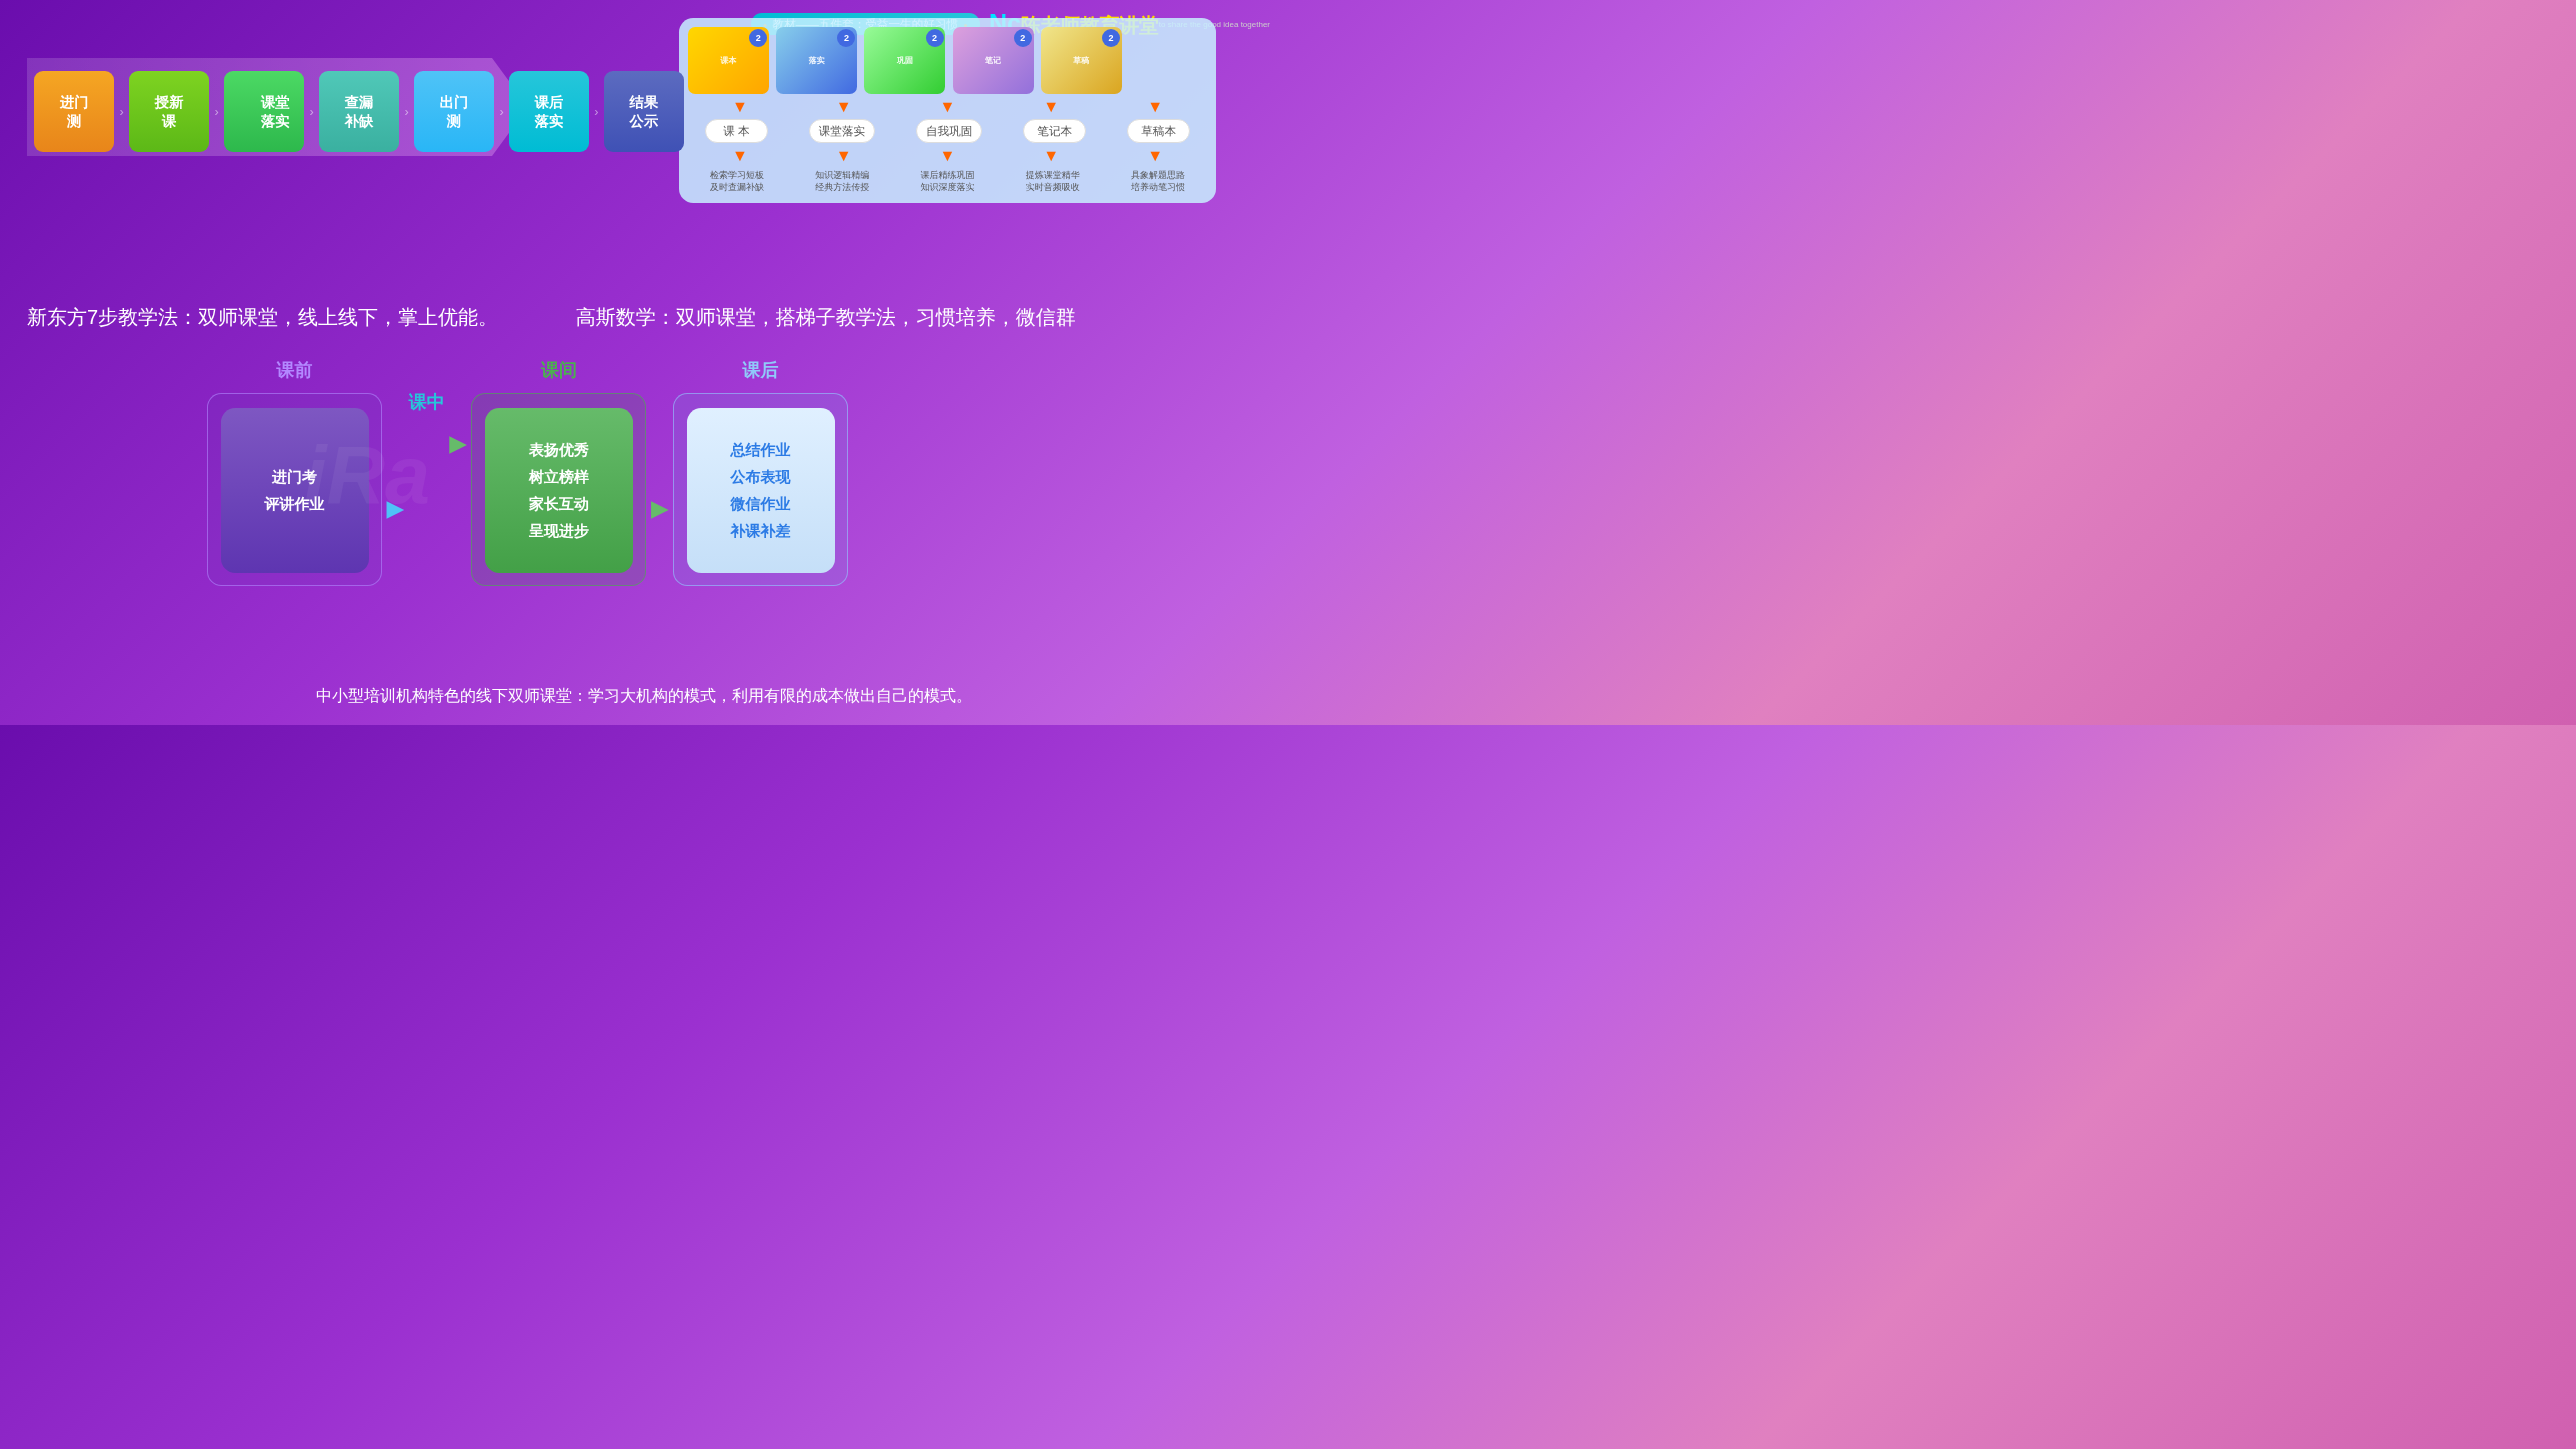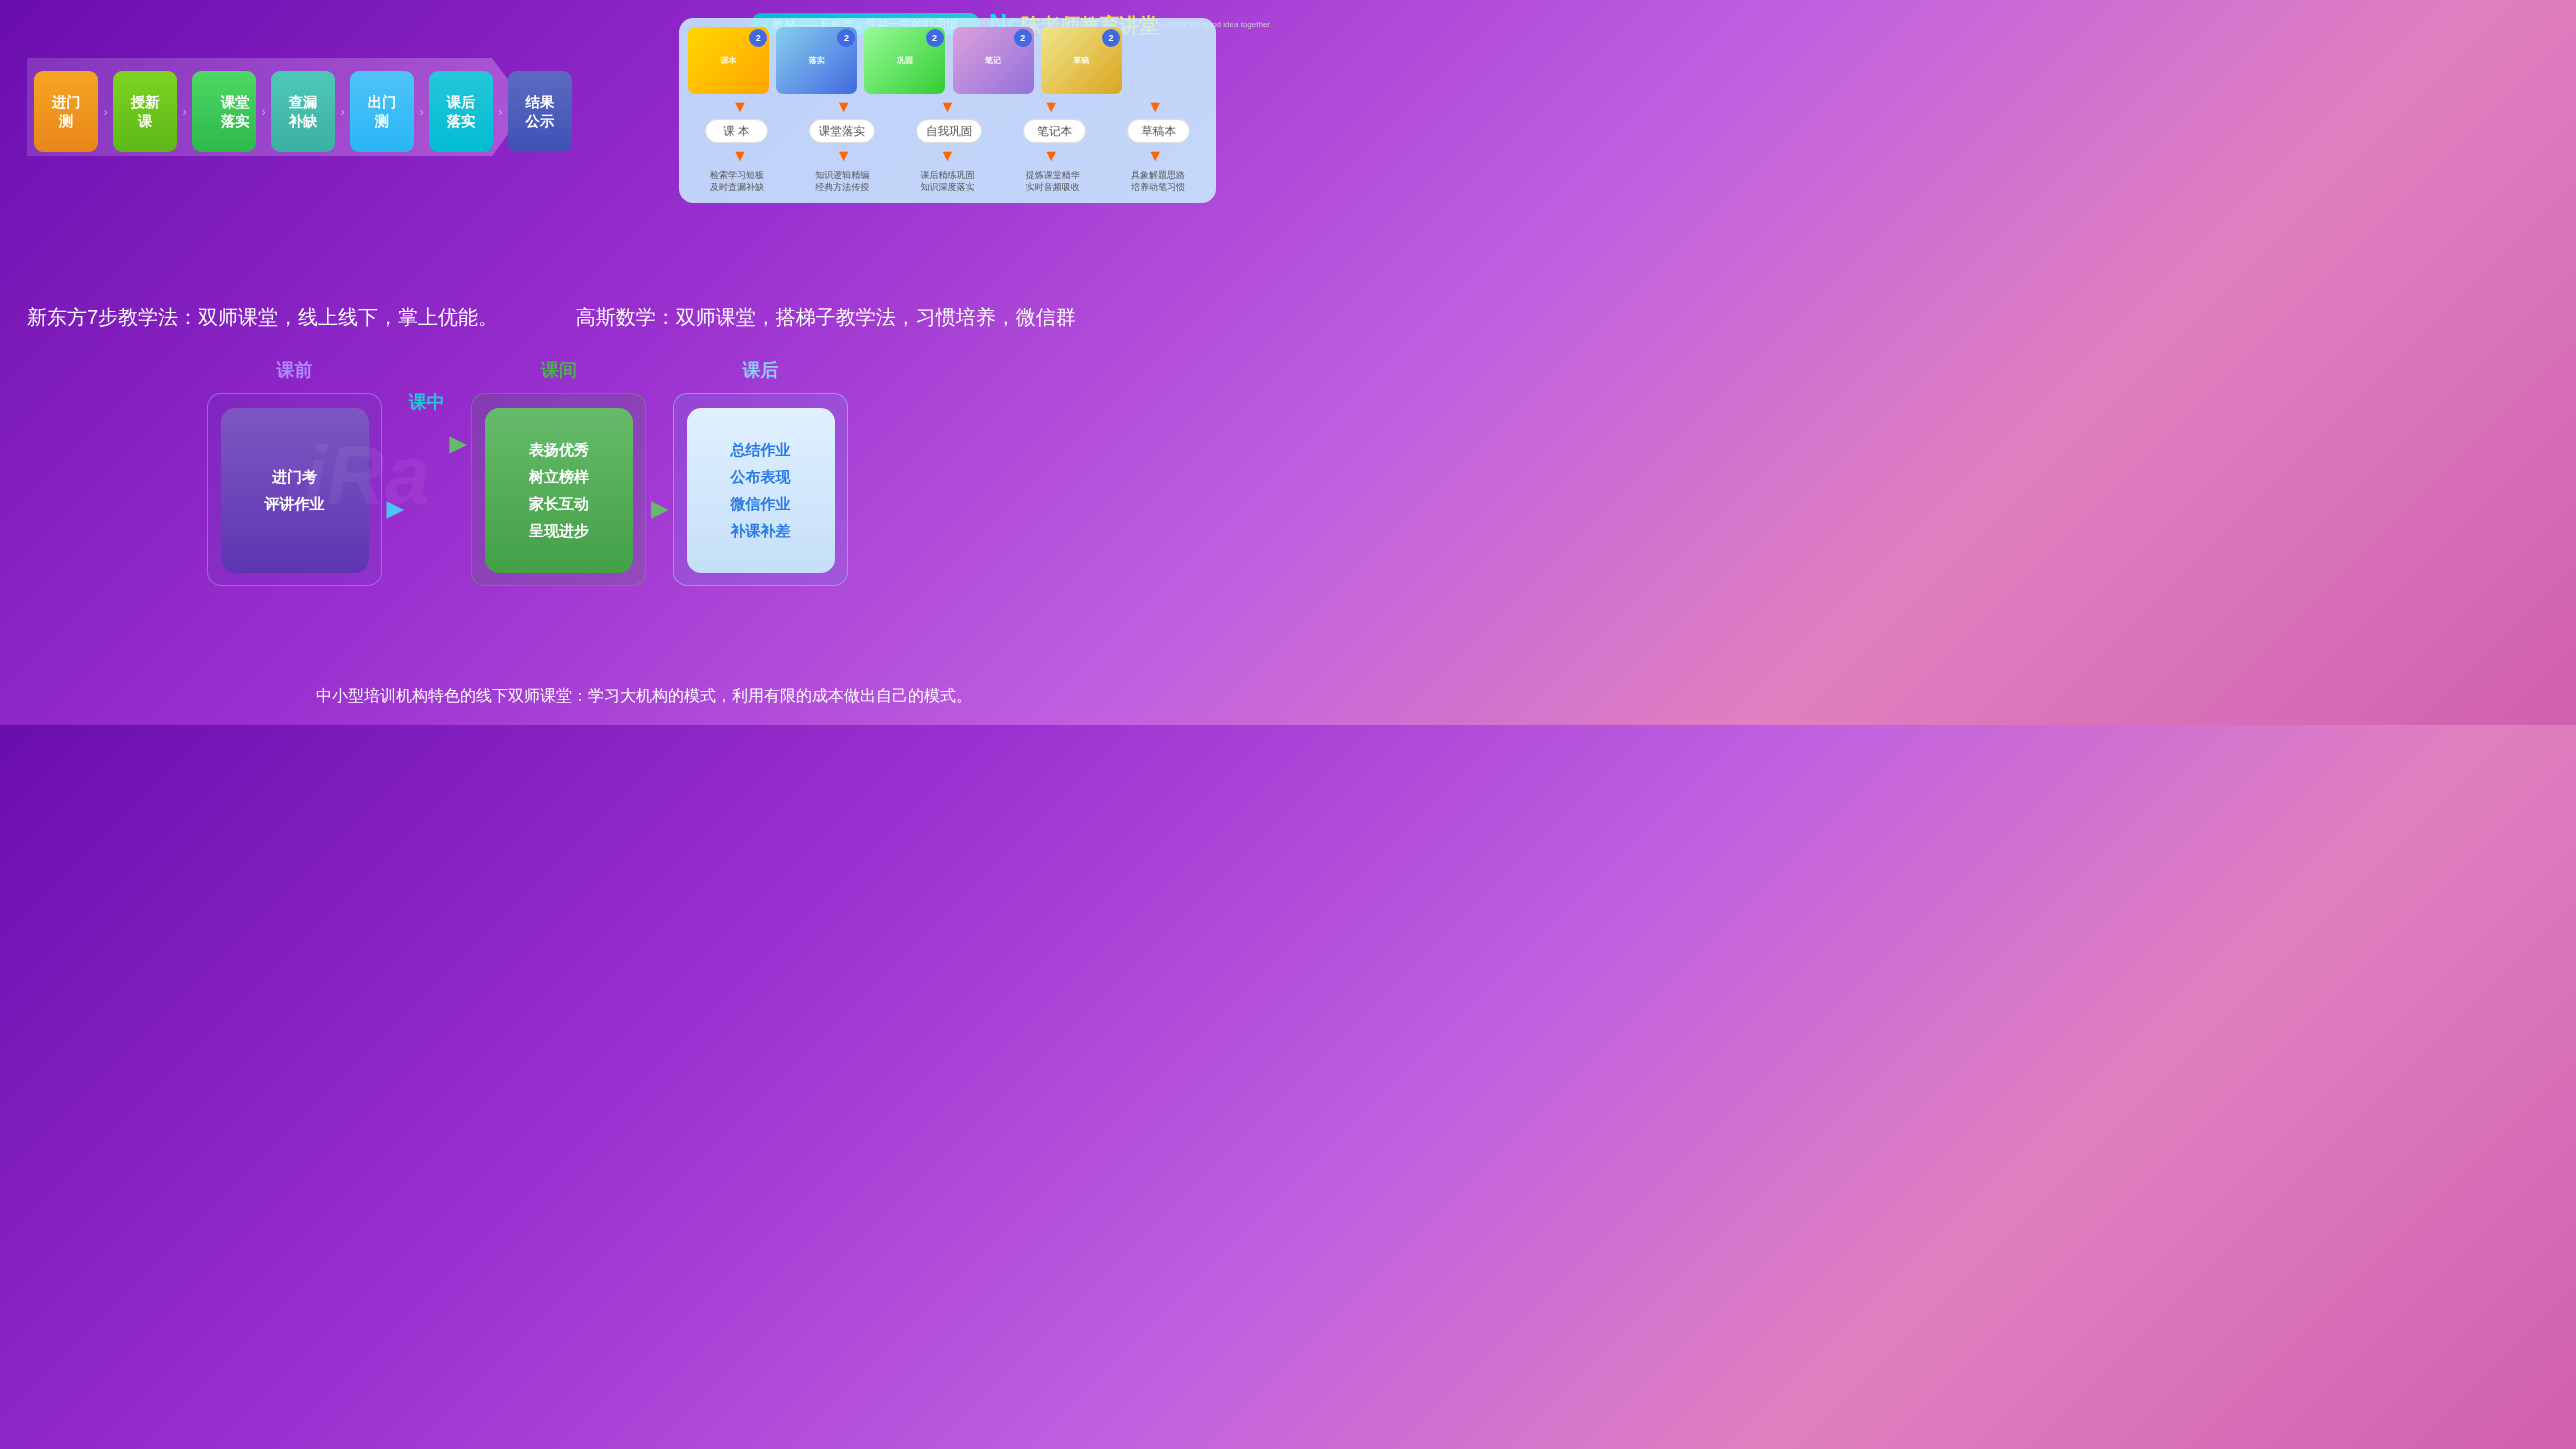--- a/index.html
+++ b/index.html
@@ -66,21 +66,21 @@
     .flow-steps {
       display: flex;
       align-items: center;
       gap: 5.4px;
       position: relative;
       z-index: 2;
       padding: 7.2px;
     }
     .flow-step {
       border-radius: 9px;
-      width: 64px;
+      width: 80px;
       height: 81px;
       display: flex;
       align-items: center;
       justify-content: center;
       text-align: center;
       font-size: 14.3px;
       font-weight: bold;
       color: white;
       line-height: 1.3;
       padding: 3.6px;

